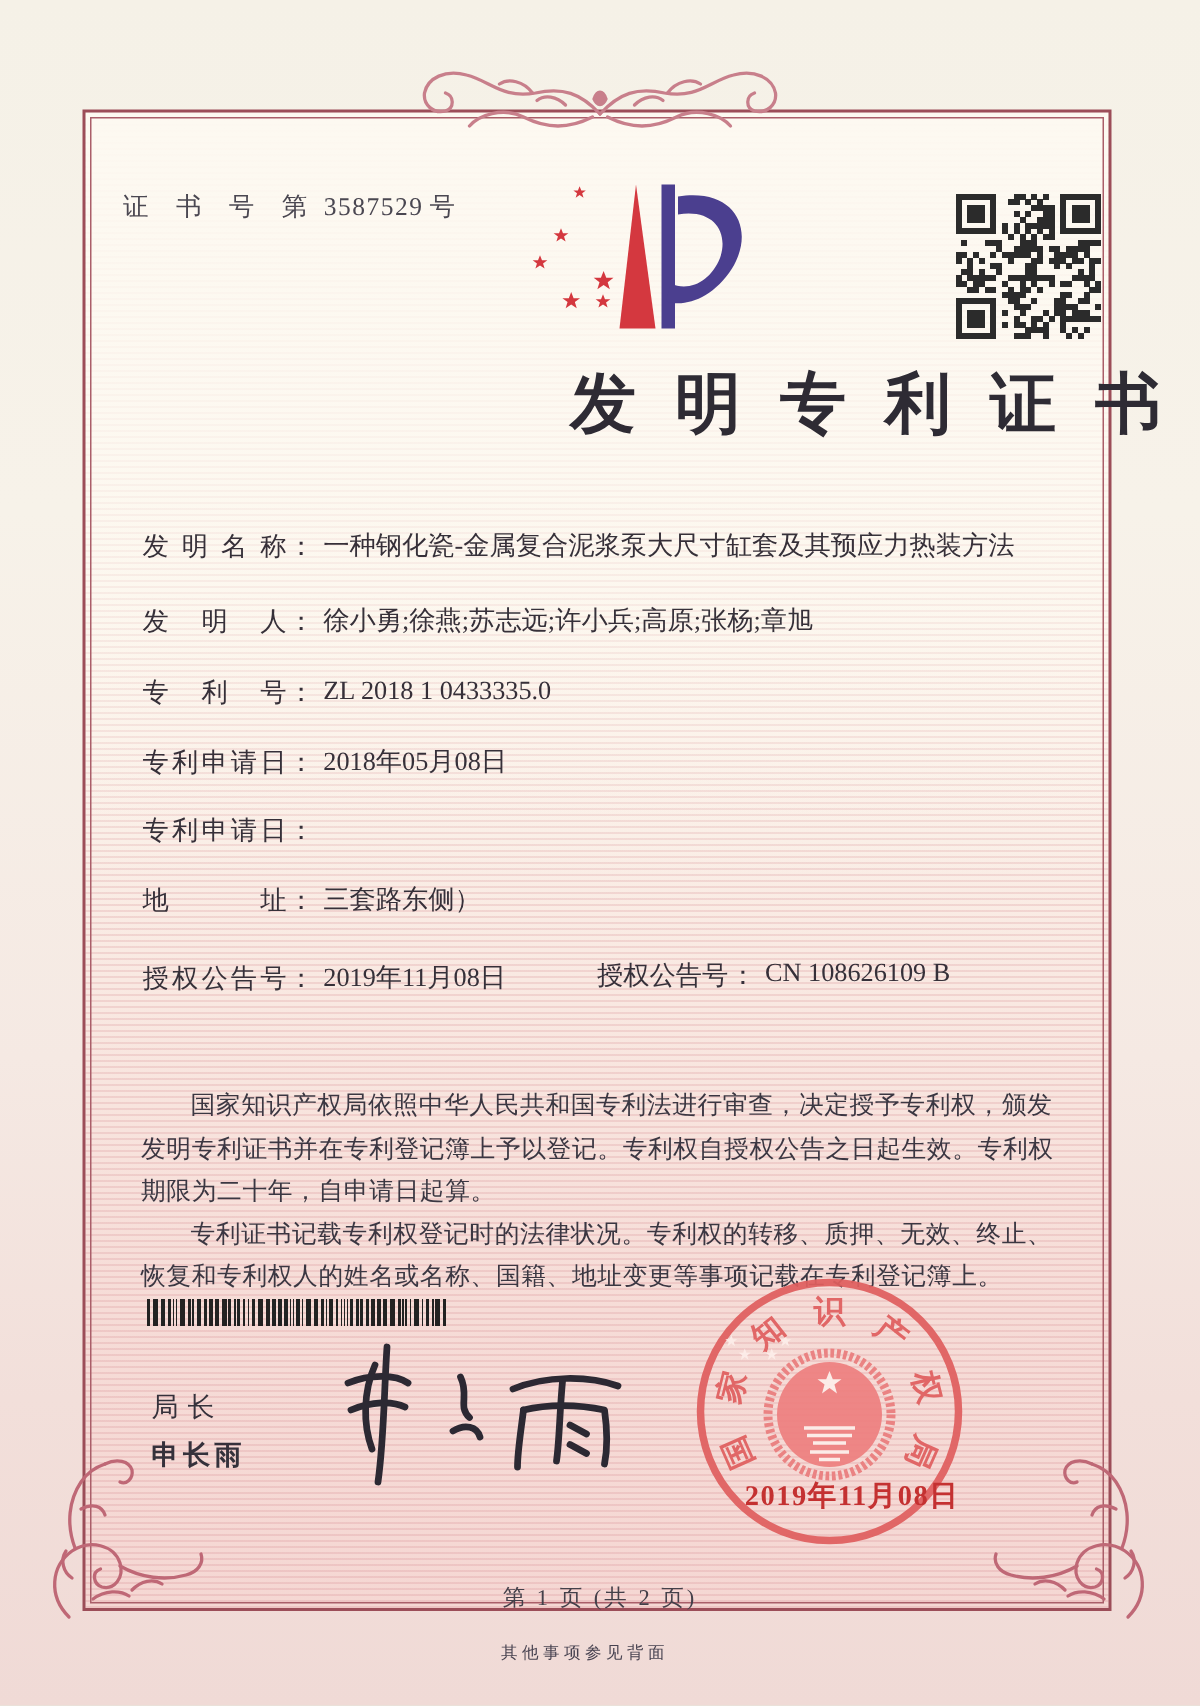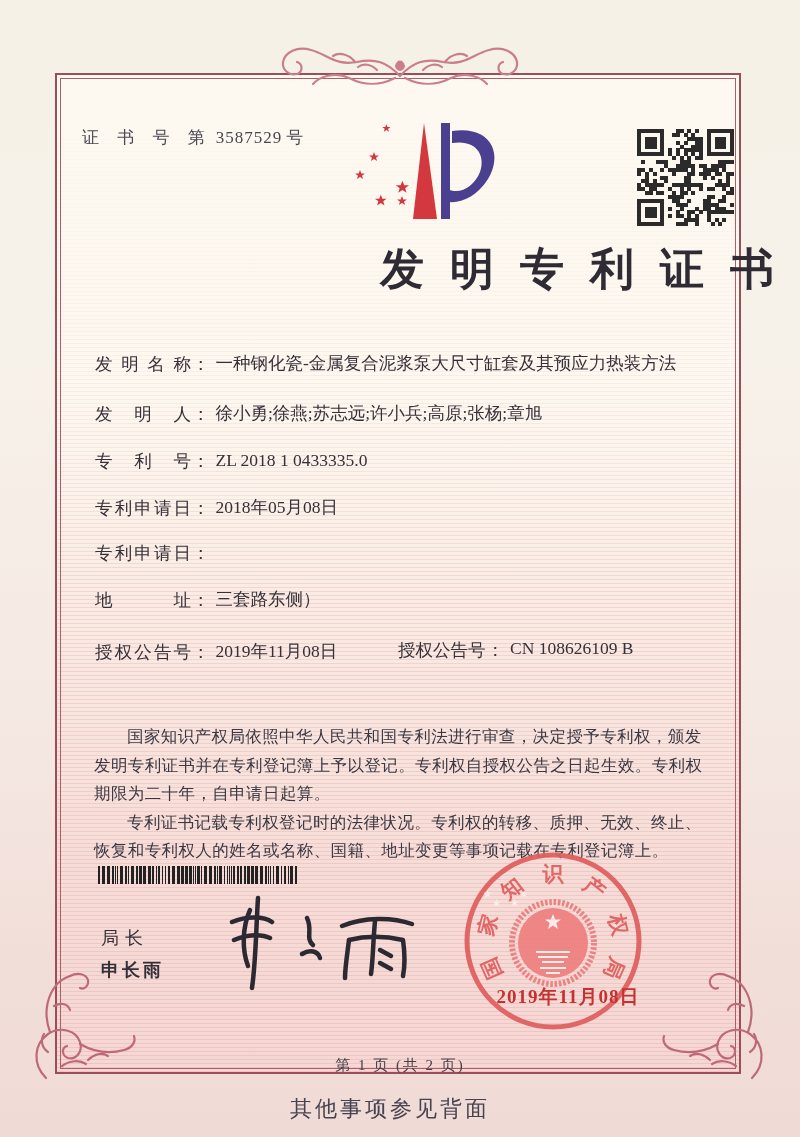--- a/index.html
+++ b/index.html
@@ -44,21 +44,21 @@
   .grant-no .fcolon{margin:0 6px 0 1px;}
   .paras{position:absolute;left:94px;top:679px;width:617px;font-size:16.5px;line-height:28.5px;color:#3b3742;letter-spacing:0.4px;margin-top:44px;}
   .paras p{margin:0;text-indent:2em;}
   .barcode{position:absolute;left:98px;top:866px;}
   .director-title{position:absolute;left:101px;top:926px;font-size:18px;letter-spacing:6px;color:#35313b;}
   .director-name{position:absolute;left:101px;top:958px;font-size:18px;letter-spacing:3px;color:#35313b;font-weight:600;}
   .signature{position:absolute;left:212px;top:888px;}
   .seal{position:absolute;left:458px;top:846px;opacity:0.93;}
   .seal-date{position:absolute;left:478px;top:984px;width:180px;text-align:center;font-size:19px;font-weight:700;color:#c43131;letter-spacing:1px;}
   .page-num{position:absolute;left:0;top:1056px;width:100%;text-align:center;font-size:15px;color:#44404a;letter-spacing:2px;}
-  .foot-note{position:absolute;left:0;top:1094px;width:780px;text-align:center;font-size:22px;color:#474250;letter-spacing:3px;}
+  .foot-note{position:absolute;left:0;top:1094px;width:780px;text-align:center;font-size:11px;color:#474250;letter-spacing:3px;}
   .logo{position:absolute;left:336px;top:117px;}
   .qr{position:absolute;left:637px;top:129px;}
   .orn-top{position:absolute;left:273px;top:34px;}
   .orn-bl{position:absolute;left:28px;top:960px;}
   .orn-br{position:absolute;left:658px;top:960px;transform:scaleX(-1);}
 </style>
 </head>
 <body>
 
 <div class="page">

